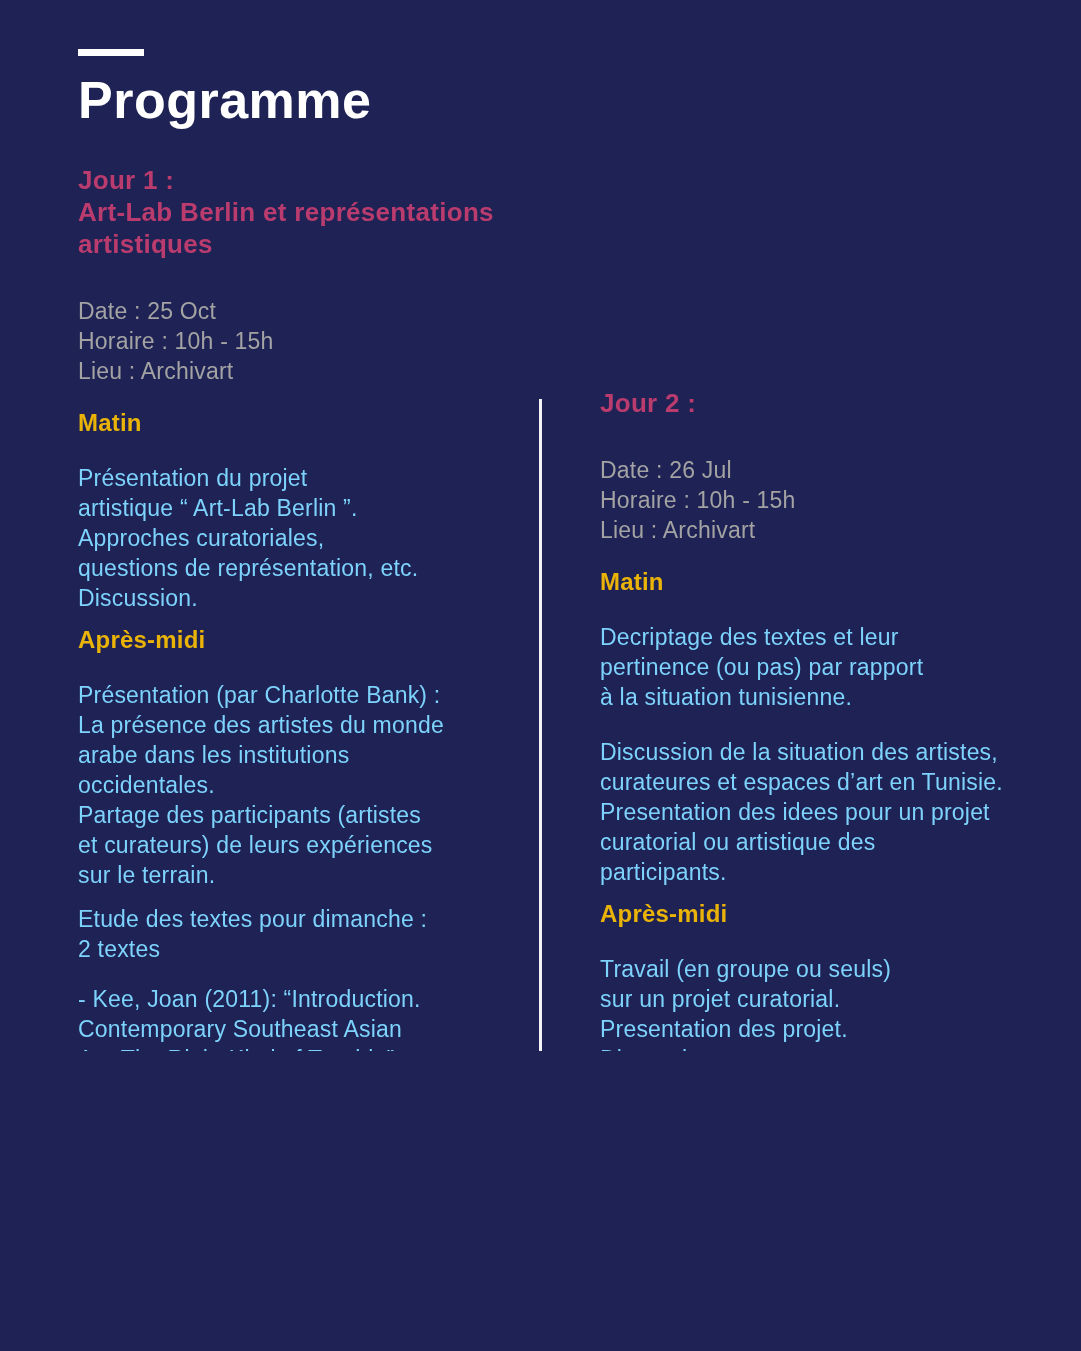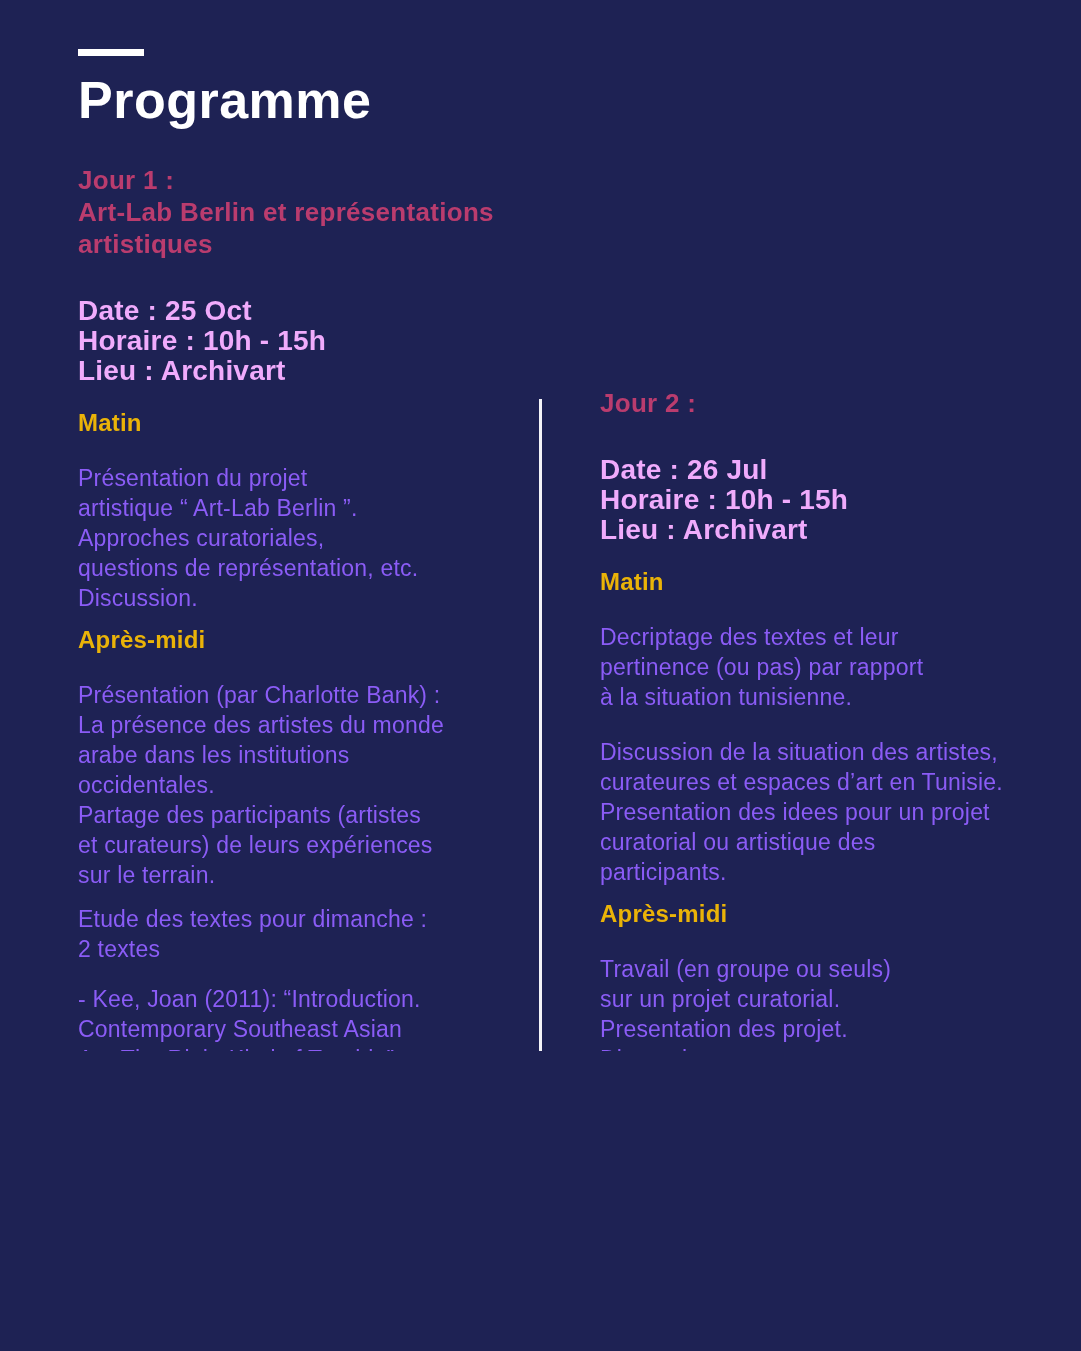--- a/index.html
+++ b/index.html
@@ -41,42 +41,42 @@
     line-height: 32px;
     font-weight: 700;
     color: #BA3C6E;
     letter-spacing: 0.3px;
   }
   .day-label { display: block; }
   .day-subtitle { display: block; white-space: pre-line; }
 
   .meta {
     margin-top: 36px;
-    font-size: 28px;
+    font-size: 23px;
     line-height: 30px;
-    font-weight: 700;
-    color: #f0abfc;
+    font-weight: 400;
+    color: #a3a3a3;
     letter-spacing: 0.2px;
   }
   .section-title {
     margin: 22px 0 0 0;
     font-size: 24px;
     line-height: 30px;
     font-weight: 700;
     color: #eab308;
     letter-spacing: 0.2px;
   }
   .section-title.tight { margin-top: 12px; }
 
   p.body {
     margin: 25px 0 0 0;
     font-size: 23px;
     line-height: 30px;
     font-weight: 400;
-    color: #8b5cf6;
+    color: #7dd3fc;
     white-space: pre-line;
     letter-spacing: 0.2px;
   }
   p.body.gap-sm { margin-top: 14px; }
   p.body.gap-md { margin-top: 20px; }
 
   .divider {
     position: absolute;
     left: 539px;
     top: 399px;

